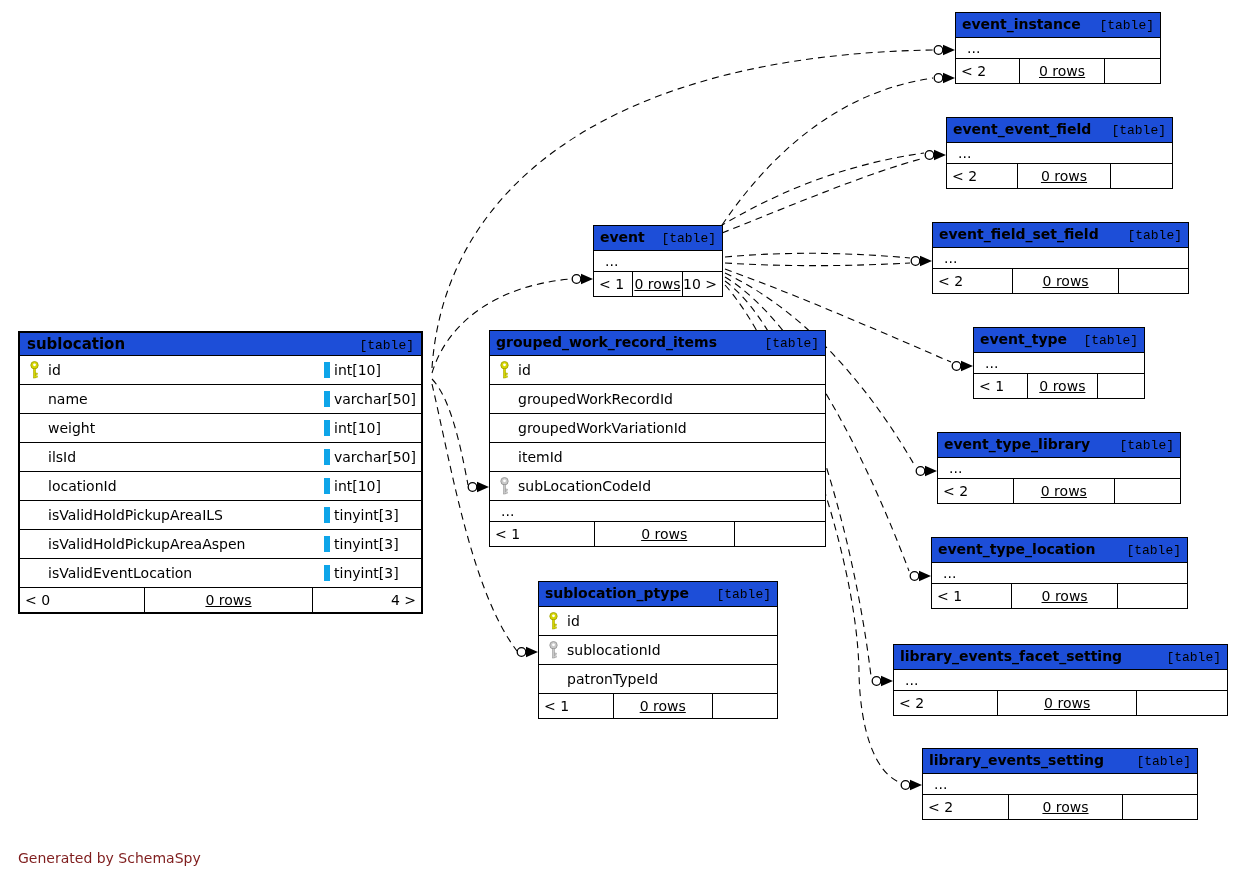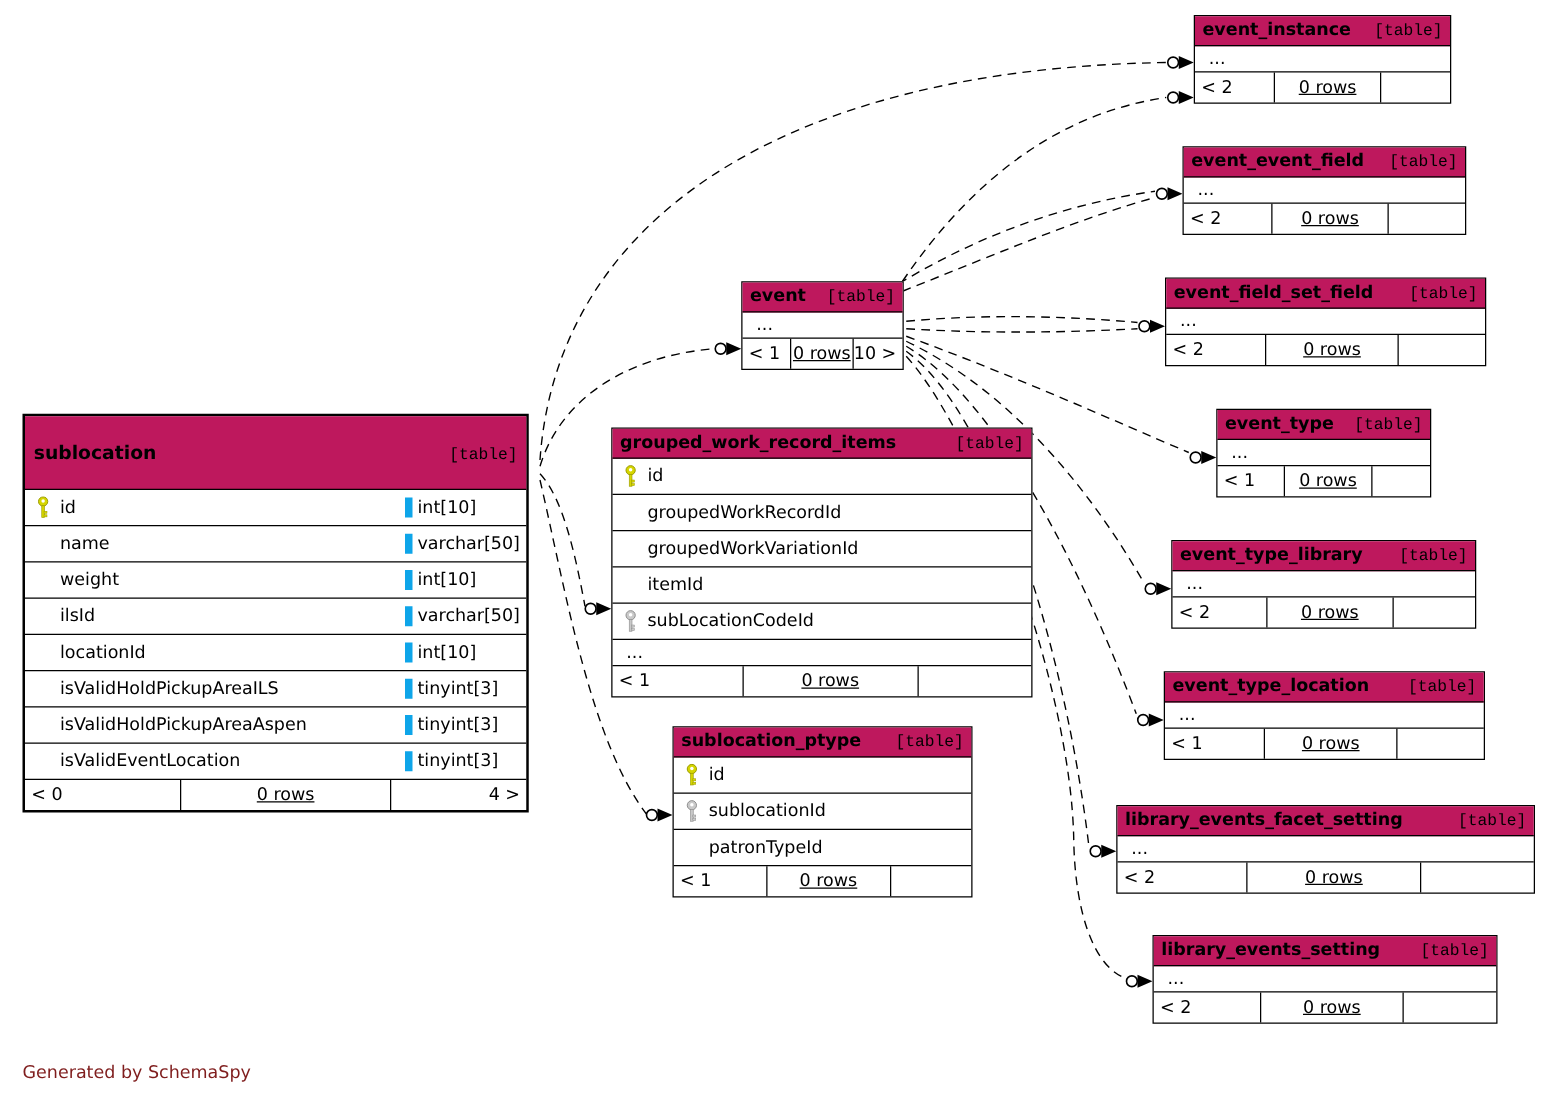--- a/index.html
+++ b/index.html
@@ -9,22 +9,22 @@
     overflow:hidden;
   }
   #edges{position:absolute;left:0;top:0;width:1244px;height:880px;pointer-events:none;}
   .edge-path{fill:none;stroke:#000;stroke-width:1.1;stroke-dasharray:7 5;}
   .edge-arrow{fill:#000;stroke:none;}
   .edge-circle{fill:#fff;stroke:#000;stroke-width:1.3;}
 
   .tbl{position:absolute;border:1px solid #000;background:#fff;box-sizing:border-box;font-size:14px;}
   .tbl.focal{border-width:2px;}
   .tbl-header{display:flex;justify-content:space-between;align-items:baseline;
-    background:#be185d;border-bottom:1px solid #000;padding:3px 6px 4px 6px;}
-  .tbl.focal .tbl-header{padding:20px 7px;}
+    background:#1d4ed8;border-bottom:1px solid #000;padding:3px 6px 4px 6px;}
+  .tbl.focal .tbl-header{padding:2px 7px;}
   .tbl-name{font-weight:bold;font-size:14px;cursor:pointer;white-space:nowrap;}
   .tbl.focal .tbl-name{font-size:15px;}
   .tbl-tag{font-size:13px;margin-left:14px;white-space:nowrap;font-family:Liberation Mono, monospace;}
 
   .row{display:flex;align-items:center;border-bottom:1px solid #000;height:29px;box-sizing:border-box;}
   .row.dots{height:21px;padding-left:5px;font-size:14px;}
   .key-cell{flex:0 0 28px;display:flex;justify-content:center;align-items:center;}
   .col-name{flex:1;white-space:nowrap;overflow:hidden;}
   .row.nokey .col-name{padding-left:6px;}
   .col-type{flex:0 0 97px;border-left:6px solid #0ea5e9;padding:0 4px;box-sizing:border-box;white-space:nowrap;}
@@ -136,21 +136,21 @@
     <span class="col-name">isValidEventLocation</span>
     <span class="col-type">tinyint[3]</span>
   </div>
       </div>
     <div class="tbl-footer">
       <span class="f-left">&lt; 0</span>
       <span class="f-center">0 rows</span>
       <span class="f-right">4 &gt;</span>
     </div>
   </div>
-    <div class="tbl" style="left: 489px; top: 342px; width: 337px;">
+    <div class="tbl" style="left: 489px; top: 330px; width: 337px;">
     <div class="tbl-header">
       <span class="tbl-name">grouped_work_record_items</span>
       <span class="tbl-tag">[table]</span>
     </div>
     <div class="tbl-rows">
         <div class="row">
     <span class="key-cell">
             <svg width="11" height="18" viewBox="0 0 11 18">
               <circle cx="5.5" cy="4.2" r="3.7" fill="#d6d600" stroke="#9b9b00" stroke-width="0.8"></circle>
               <circle cx="5.5" cy="3.8" r="1.4" fill="#ffffff"></circle>

